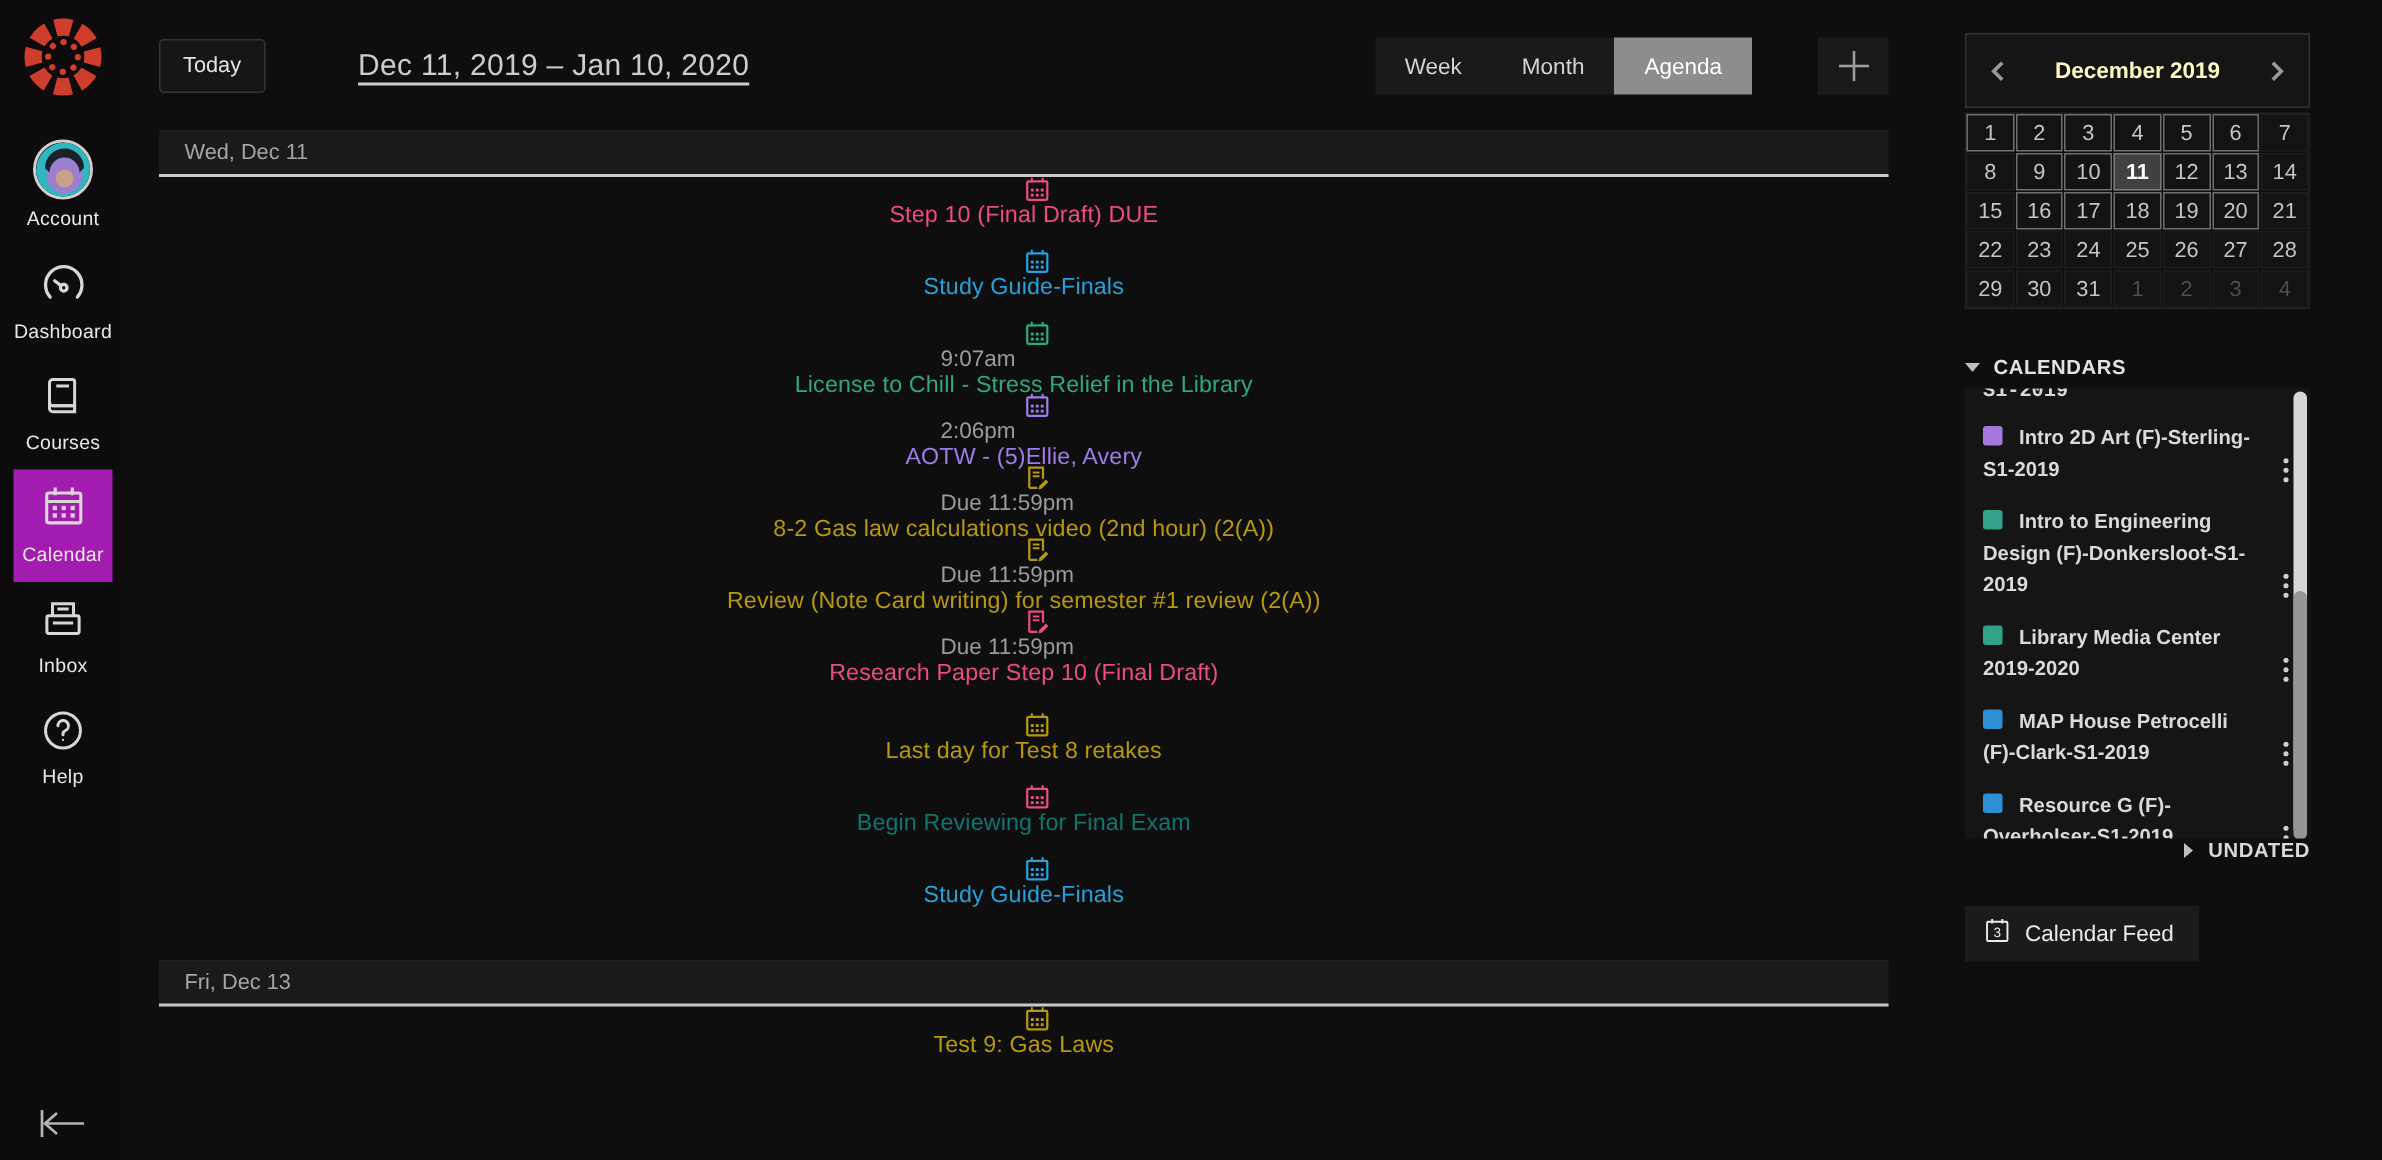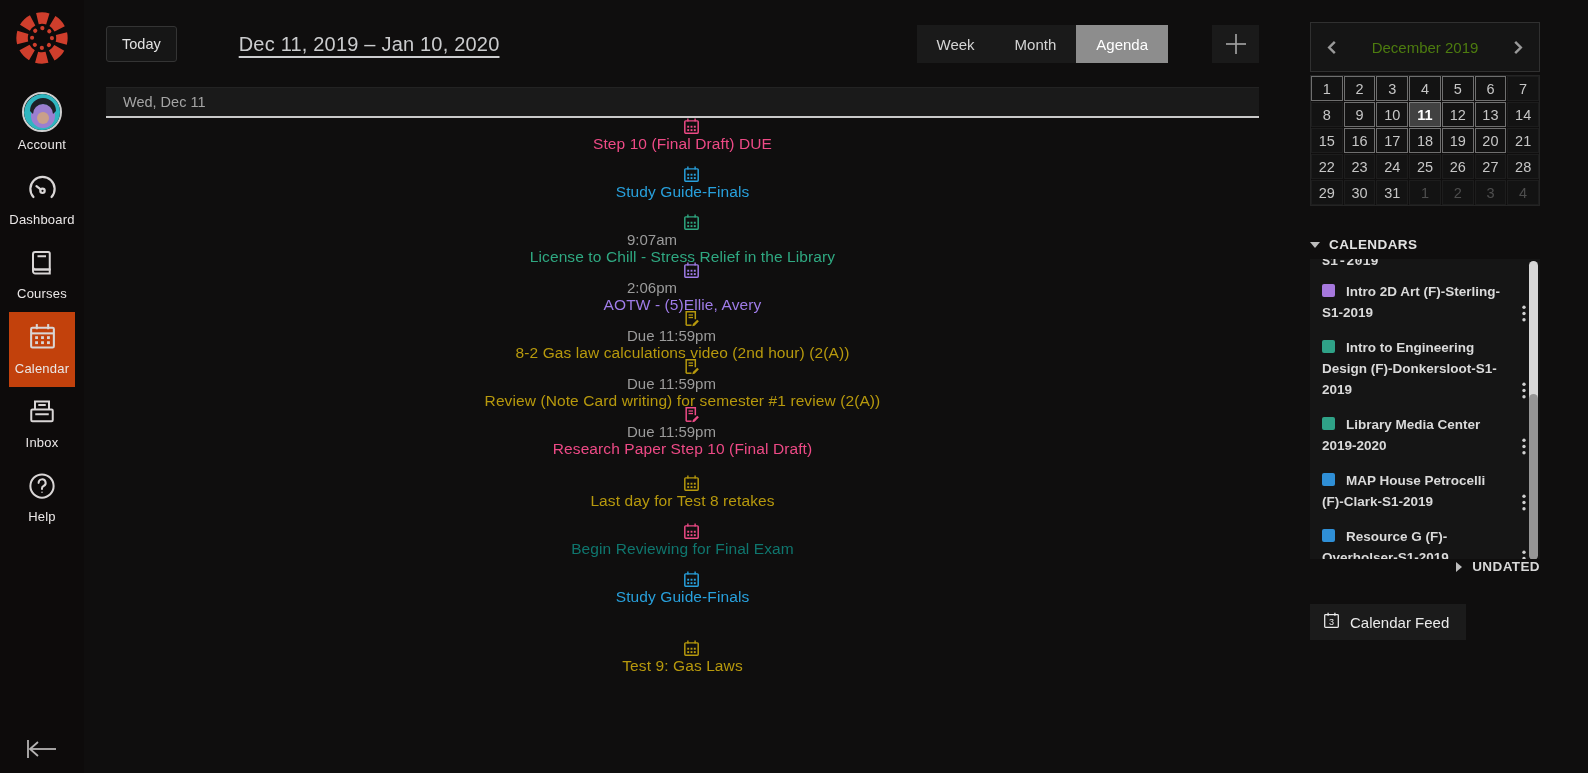--- a/index.html
+++ b/index.html
@@ -3,21 +3,21 @@
 <meta charset="utf-8">
 <style>
   * { margin:0; padding:0; box-sizing:border-box; }
   html,body { width:1588px; height:773px; background:#0f0e0e; font-family:"Liberation Sans", sans-serif; overflow:hidden; }
   .app { display:flex; width:1588px; height:773px; }
 
   
   .global-nav { width:84px; flex-shrink:0; background:#0d0b0b; display:flex; flex-direction:column; align-items:center; position:relative; }
   .logo-wrap { padding:9px 0 11px; }
   .nav-item { width:100%; padding:10px 0 11px; display:flex; flex-direction:column; align-items:center; gap:5px; color:#d9d6d6; cursor:pointer; background:transparent; border:none; }
-  .nav-item.selected { background:#c2410c; }
+  .nav-item.selected { background:#a21caf; }
   .nav-label { font-size:13px; color:#eae7e7; letter-spacing:.2px; }
   .avatar-ring { width:40px; height:40px; border-radius:50%; border:2px solid #cfcfcf; overflow:hidden; }
   .collapse-btn { position:absolute; bottom:13px; left:0; width:100%; display:flex; justify-content:center; color:#b5b3b3; background:none; border:none; cursor:pointer; }
 
   
   .main { flex:1; min-width:0; padding-left:22px; }
   .toolbar { display:flex; align-items:center; margin-top:25px; padding-right:51px; height:38px;gap:40px; }
   .btn-today { background:#161616; border:1px solid #343434; color:#e2e2e2; font-size:14.5px; padding:9px 15px; border-radius:3px; cursor:pointer; font-family:inherit; }
   .date-range { margin-left:22px; font-size:20px; font-weight:400; color:#cbccce; text-decoration:underline; text-underline-offset:5px; letter-spacing:.2px; }
   .toolbar-spacer { flex:1; }
@@ -30,21 +30,21 @@
   .day-section { margin-bottom:21px; }
   .day-header { height:31px; background:#1a1a1a; border-top:1px solid #232323; border-bottom:2px solid #c9c9c9; display:flex; align-items:center; padding-left:17px; color:#a5a5a5; font-size:14.5px; }
   .event-row { height:48px; display:flex; align-items:center; cursor:pointer;flex-direction:column; }
   .event-icon { width:17px; height:17px; margin-left:17px; flex-shrink:0; display:flex; }
   .event-time { width:125px; margin-left:14px; font-size:15px; color:#9b9b9b; flex-shrink:0; }
   .event-title { font-size:15.5px; letter-spacing:.1px; }
 
   
   .right-col { width:230px; flex-shrink:0; margin-right:48px; }
   .mini-cal-header { margin-top:22px; height:50px; background:#151515; border:1px solid #303030; display:flex; align-items:center; justify-content:space-between; padding:0 16px; }
-  .mini-cal-title { font-size:15px; font-weight:normal; color:#4d7c0f; }
+  .mini-cal-title { font-size:15px; font-weight:bold; color:#fef9c3; }
   .mini-nav-btn { background:none; border:none; color:#9a9a9a; cursor:pointer; display:flex; }
   .mini-grid { margin-top:3px; display:grid; grid-template-columns:repeat(7,1fr); gap:1px; border:1px solid #242424; background:#0f0e0e; }
   .mini-cell { height:25px; background:#131313; border:1px solid #1d1d1d; display:flex; align-items:center; justify-content:center; font-size:14.5px; color:#c6c6c6; cursor:pointer; }
   .mini-cell.has-event { border-color:#6f6f6f; }
   .mini-cell.selected { background:#414141; border-color:#7a7a7a; color:#ffffff; font-weight:bold; }
   .mini-cell.muted { color:#4e4e4e; }
 
   .calendars-header { margin-top:31px; display:flex; align-items:center; gap:9px; color:#e2e2e2; font-weight:bold; font-size:13.5px; letter-spacing:.4px; cursor:pointer; }
   .tri-down { width:0; height:0; border-left:5px solid transparent; border-right:5px solid transparent; border-top:6px solid #bdbdbd; }
   .tri-right { width:0; height:0; border-top:5px solid transparent; border-bottom:5px solid transparent; border-left:6px solid #bdbdbd; }
@@ -336,20 +336,21 @@
                   <rect x="7.1" y="10.5" width="1.8" height="1.8"></rect>
                   <rect x="10.2" y="10.5" width="1.8" height="1.8"></rect>
                 </g>
               </svg>
             </span>
             <span class="event-time"></span>
             <span class="event-title" style="color: rgb(40, 160, 220);">Study Guide-Finals</span>
           </div>
         </section>
         <section class="day-section">
+          <div class="day-header">Fri, Dec 13</div>
           <div class="event-row">
             <span class="event-icon" style="color: rgb(183, 153, 13);">
               <svg viewBox="0 0 16 16" width="17" height="17" fill="none" stroke="currentColor">
                 <rect x="1.7" y="2.7" width="12.6" height="11.6" rx="0.8" stroke-width="1.4"></rect>
                 <line x1="4.6" y1="0.5" x2="4.6" y2="3.4" stroke-width="1.3"></line>
                 <line x1="11.4" y1="0.5" x2="11.4" y2="3.4" stroke-width="1.3"></line>
                 <g fill="currentColor" stroke="none">
                   <rect x="4" y="7.3" width="1.8" height="1.8"></rect>
                   <rect x="7.1" y="7.3" width="1.8" height="1.8"></rect>
                   <rect x="10.2" y="7.3" width="1.8" height="1.8"></rect>

